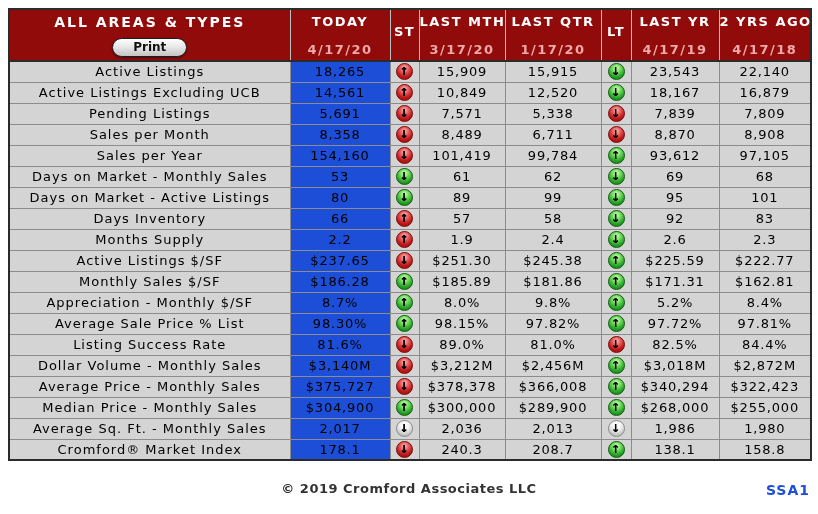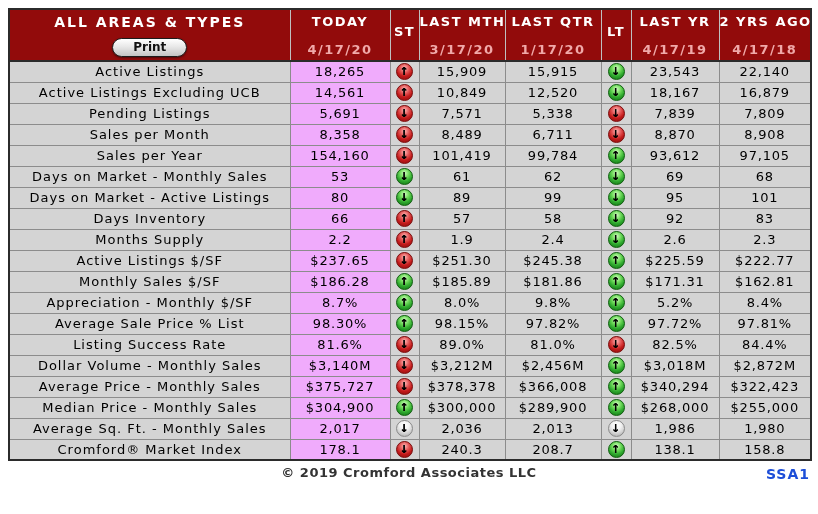--- a/index.html
+++ b/index.html
@@ -58,21 +58,21 @@
     background:var(--cell-gray);
     border:1px solid var(--grid);
     font-size:13px;
     color:#000;
     text-align:center;
     letter-spacing:0.8px;
     white-space:nowrap;
     overflow:hidden;
   }
   tbody td.c-label{letter-spacing:1px;}
-  tbody td.c-today{background:#f0abfc;}
+  tbody td.c-today{background:#1d4ed8;}
   .ball{
     display:inline-flex;
     align-items:center;
     justify-content:center;
     width:17px;height:17px;
     border-radius:50%;
     font-size:11px;
     font-weight:bold;
     color:#000;
     line-height:1;
@@ -86,21 +86,21 @@
   .ball.green{
     background:radial-gradient(circle at 50% 28%, #d2ffc0 0%, #6cd858 35%, #2ea82e 62%, #0f6e0f 100%);
     border:1px solid #135f13;
   }
   .ball.white{
     background:radial-gradient(circle at 50% 28%, #ffffff 0%, #f2f2f2 35%, #d4d4d4 62%, #a0a0a0 100%);
     border:1px solid #8a8a8a;
   }
   .footer{
     width:802px;
-    margin-top:4px;
+    margin-top:20px;
     position:relative;
     text-align:center;
     font-size:13px;
     font-weight:bold;
     color:#333;
     letter-spacing:0.5px;
   }
   .footer .code{
     position:absolute;
     right:0; top:1px;

